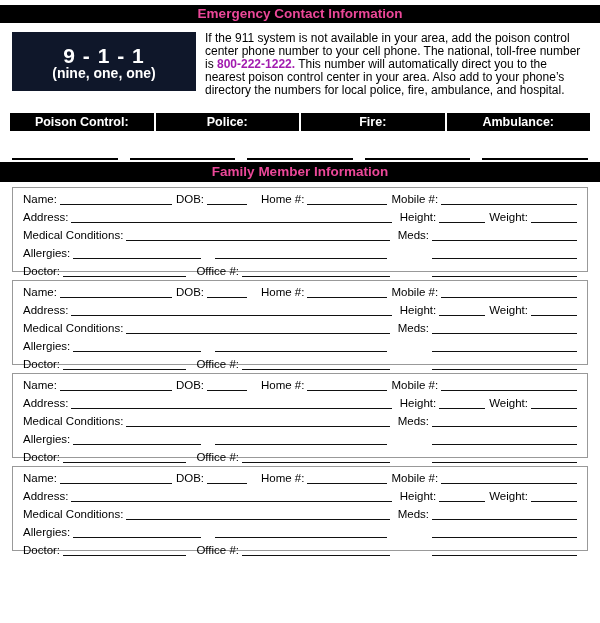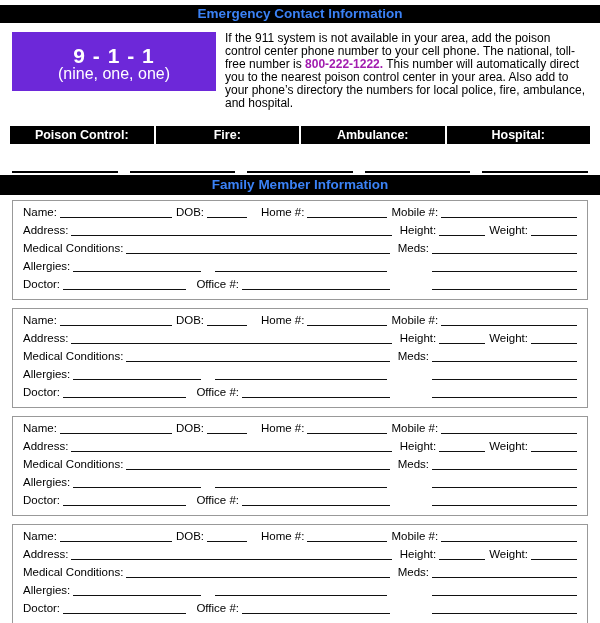--- a/index.html
+++ b/index.html
@@ -3,52 +3,52 @@
 <meta charset="utf-8">
 <style>
   html, body { margin:0; padding:0; }
   body {
     width:600px; height:623px; overflow:hidden;
     background:#ffffff; color:#000;
     font-family:"Liberation Sans", sans-serif;
     position:relative;
   }
   .bar {
-    background:#000; color:#3b82f6; font-weight:bold; text-align:center;
+    background:#000; color:#ec4899; font-weight:bold; text-align:center;
   }
   .bar-top { margin-top:5px; height:18px; line-height:18px; font-size:13.5px; }
   .bar-family { margin-top:2px; height:20px; line-height:20px; font-size:13.5px; }
 
   
   .top-section { display:flex; margin:9px 12px 0 12px; }
   .red-box {
-    width:204px; height:59px; flex:none;
-    background:#6d28d9; color:#fff; text-align:center;
+    width:184px; height:59px; flex:none;
+    background:#0f172a; color:#fff; text-align:center;
     display:flex; flex-direction:column; justify-content:center;
   }
   .red-number  { font-size:21px; font-weight:bold; line-height:23px; letter-spacing:1px; }
-  .red-words   { font-size:16px; font-weight:normal; line-height:13px; }
+  .red-words   { font-size:14px; font-weight:bold; line-height:13px; }
   .red-caption { font-size:13px; font-weight:bold; line-height:15px; }
   .instructions { flex:1; margin-left:9px; font-size:12px; line-height:13px; }
   .phone { color:#a21caf; font-weight:bold; }
 
   
   .contact-bars { display:flex; gap:2px; margin:16px 10px 0 10px; }
   .contact-bar {
     flex:1; height:18px; line-height:18px;
     background:#000; color:#fff; font-weight:bold; font-size:12.5px; text-align:center;
   }
   .contact-lines { display:flex; gap:12px; margin:27px 12px 0 12px; }
   .contact-line { flex:1; height:0; border-bottom:2px solid #000; }
 
   
   .members { margin:5px 12px 0 12px; }
   .member {
     box-sizing:border-box; border:1px solid #999;
-    height:100px; padding:5px 10px; margin-bottom:8px;
+    height:85px; padding:5px 10px; margin-bottom:8px;
     background:#fff;
   }
   .member .row {
     display:flex; align-items:baseline;
     height:18px; font-size:11.5px; white-space:nowrap;
   }
   .lbl { flex:none; }
   .wl {
     border-bottom:1px solid #111; height:0;
     position:relative; top:2px; margin-left:3px;
@@ -78,23 +78,23 @@
 <div class="top-section">
   <div class="red-box">
     <div class="red-number">9 - 1 - 1</div>
     <div class="red-words">(nine, one, one)</div>
   </div>
   <div class="instructions"><span>If the 911 system is not available in your area, add the poison control center phone number to your cell phone. The national, toll-free number is </span><span class="phone">800-222-1222.</span><span> This number will automatically direct you to the nearest poison control center in your area. Also add to your phone’s directory the numbers for local police, fire, ambulance, and hospital.</span></div>
 </div>
 
 <div class="contact-bars">
   <div class="contact-bar">Poison Control:</div>
+  <div class="contact-bar">Police:</div>
   <div class="contact-bar">Fire:</div>
   <div class="contact-bar">Ambulance:</div>
-  <div class="contact-bar">Hospital:</div>
 </div>
 
 <div class="contact-lines">
   <div class="contact-line"></div>
   <div class="contact-line"></div>
   <div class="contact-line"></div>
   <div class="contact-line"></div>
   <div class="contact-line"></div>
 </div>
 

